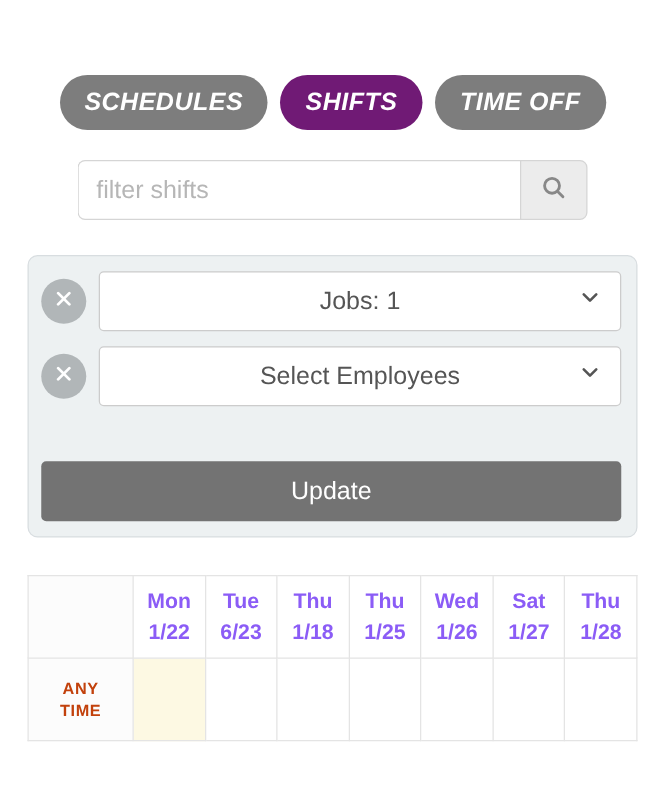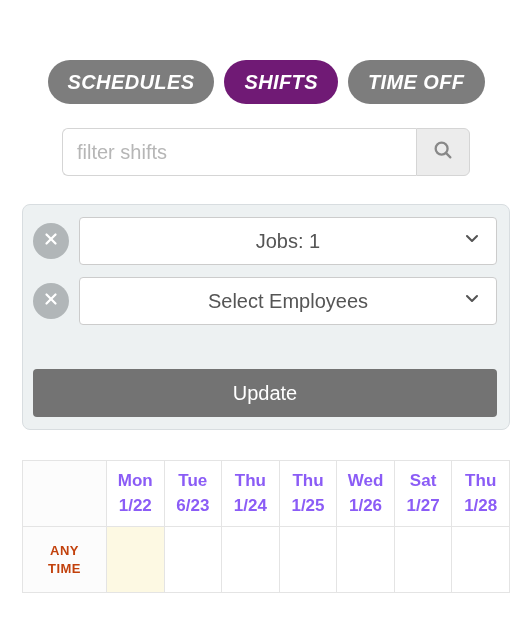--- a/index.html
+++ b/index.html
@@ -222,21 +222,21 @@
       <th>
             <span class="day-name">Mon</span>
             <span class="day-date">1/22</span>
           </th>
           <th>
             <span class="day-name">Tue</span>
             <span class="day-date">6/23</span>
           </th>
           <th>
             <span class="day-name">Thu</span>
-            <span class="day-date">1/24</span>
+            <span class="day-date">1/18</span>
           </th>
           <th>
             <span class="day-name">Thu</span>
             <span class="day-date">1/25</span>
           </th>
           <th>
             <span class="day-name">Wed</span>
             <span class="day-date">1/26</span>
           </th>
           <th>

